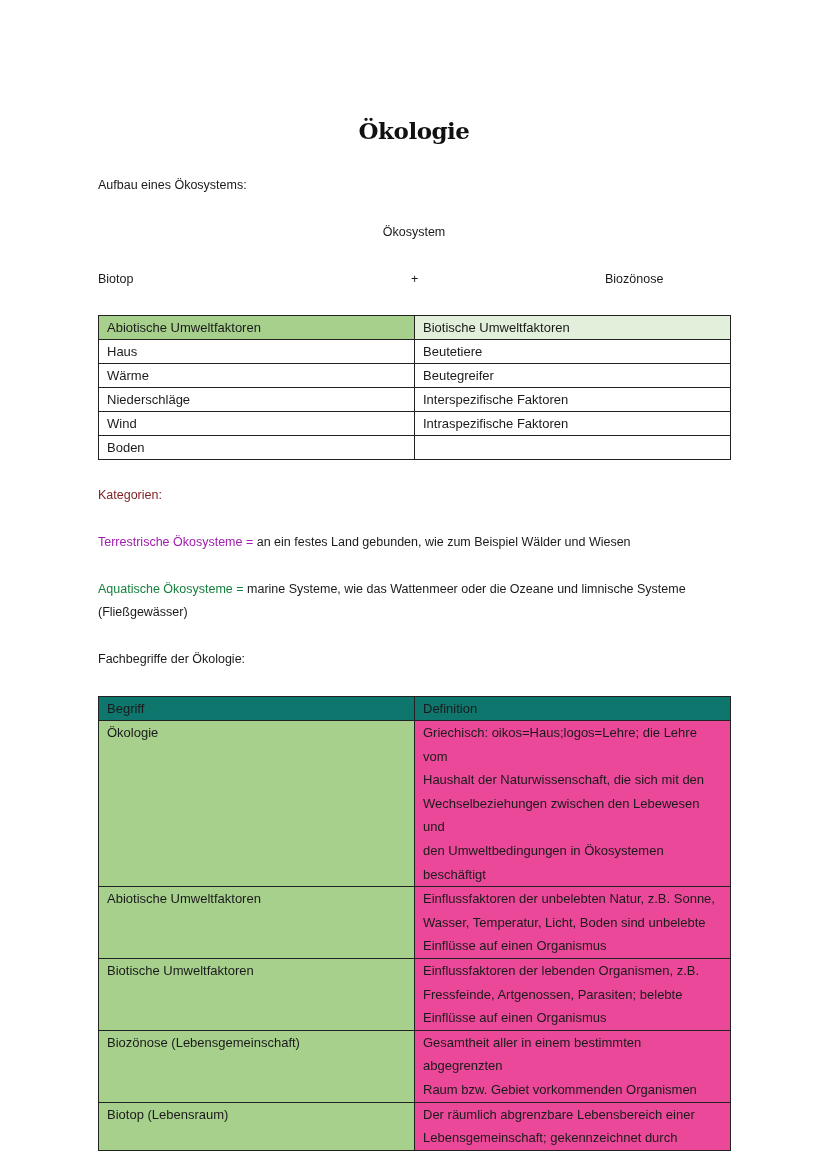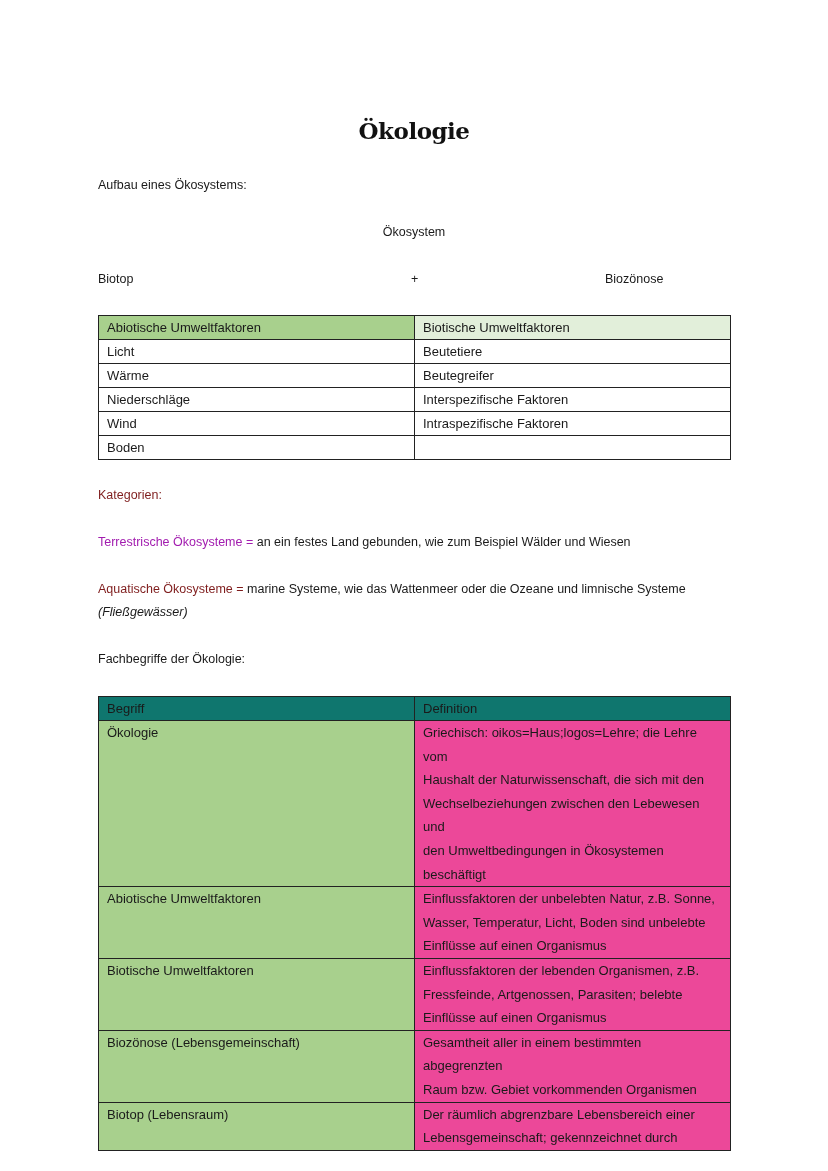--- a/index.html
+++ b/index.html
@@ -10,21 +10,21 @@
     table { border-collapse: collapse; position: absolute; left: 98px; width: 632px; table-layout: fixed; }
     td { border: 1px solid #222; padding: 0 8px; vertical-align: top; font-size: 13px; line-height: 23.6px; }
     .t1 td { height: 23px; line-height: 23px; }
     .t1 .hdr-left { background: #a8d08d; }
     .t1 .hdr-right { background: #e2efda; }
     .t2 .hdr td { background: #0f766e; height: 23px; line-height: 23px; }
     .t2 .left { background: #a8d08d; }
     .t2 .right { background: #ec4899; }
     .green-dark { color: #7f1d1d; }
     .green-light { color: #a21caf; }
-    .green-mid { color: #7f1d1d; }
+    .green-mid { color: #15803d; }
   </style>
 </head>
 <body>
 
 <div class="page">
 
   <div class="title">Ökologie</div>
 
   <div class="abs" style="left:98px; top:158px;">Aufbau eines Ökosystems:</div>
 
@@ -38,21 +38,21 @@
     <colgroup>
         <col style="width:316px">
         <col style="width:316px">
       </colgroup>
     <tbody>
         <tr>
       <td class="hdr-left">Abiotische Umweltfaktoren</td>
       <td class="hdr-right">Biotische Umweltfaktoren</td>
     </tr>
     <tr>
-      <td>Licht</td>
+      <td>Haus</td>
       <td>Beutetiere</td>
     </tr>
     <tr>
       <td>Wärme</td>
       <td>Beutegreifer</td>
     </tr>
     <tr>
       <td>Niederschläge</td>
       <td>Interspezifische Faktoren</td>
     </tr>
@@ -69,21 +69,21 @@
 
   <div class="abs green-dark" style="left:98px; top:468px;">Kategorien:</div>
 
   <div class="abs" style="left:98px; top:515px;">
     <span class="green-light">Terrestrische Ökosysteme = </span><span>an ein festes Land gebunden, wie zum Beispiel Wälder und Wiesen</span>
   </div>
 
   <div class="abs" style="left:98px; top:562px;">
     <span class="green-mid">Aquatische Ökosysteme = </span><span>marine Systeme, wie das Wattenmeer oder die Ozeane und limnische Systeme</span>
   </div>
-  <div class="abs" style="left:98px; top:585px;font-style:italic;">(Fließgewässer)</div>
+  <div class="abs" style="left:98px; top:585px;">(Fließgewässer)</div>
 
   <div class="abs" style="left:98px; top:632px;">Fachbegriffe der Ökologie:</div>
 
   <table class="t2" style="top:676px;">
     <colgroup>
         <col style="width:316px">
         <col style="width:316px">
       </colgroup>
     <tbody>
         <tr class="hdr">

